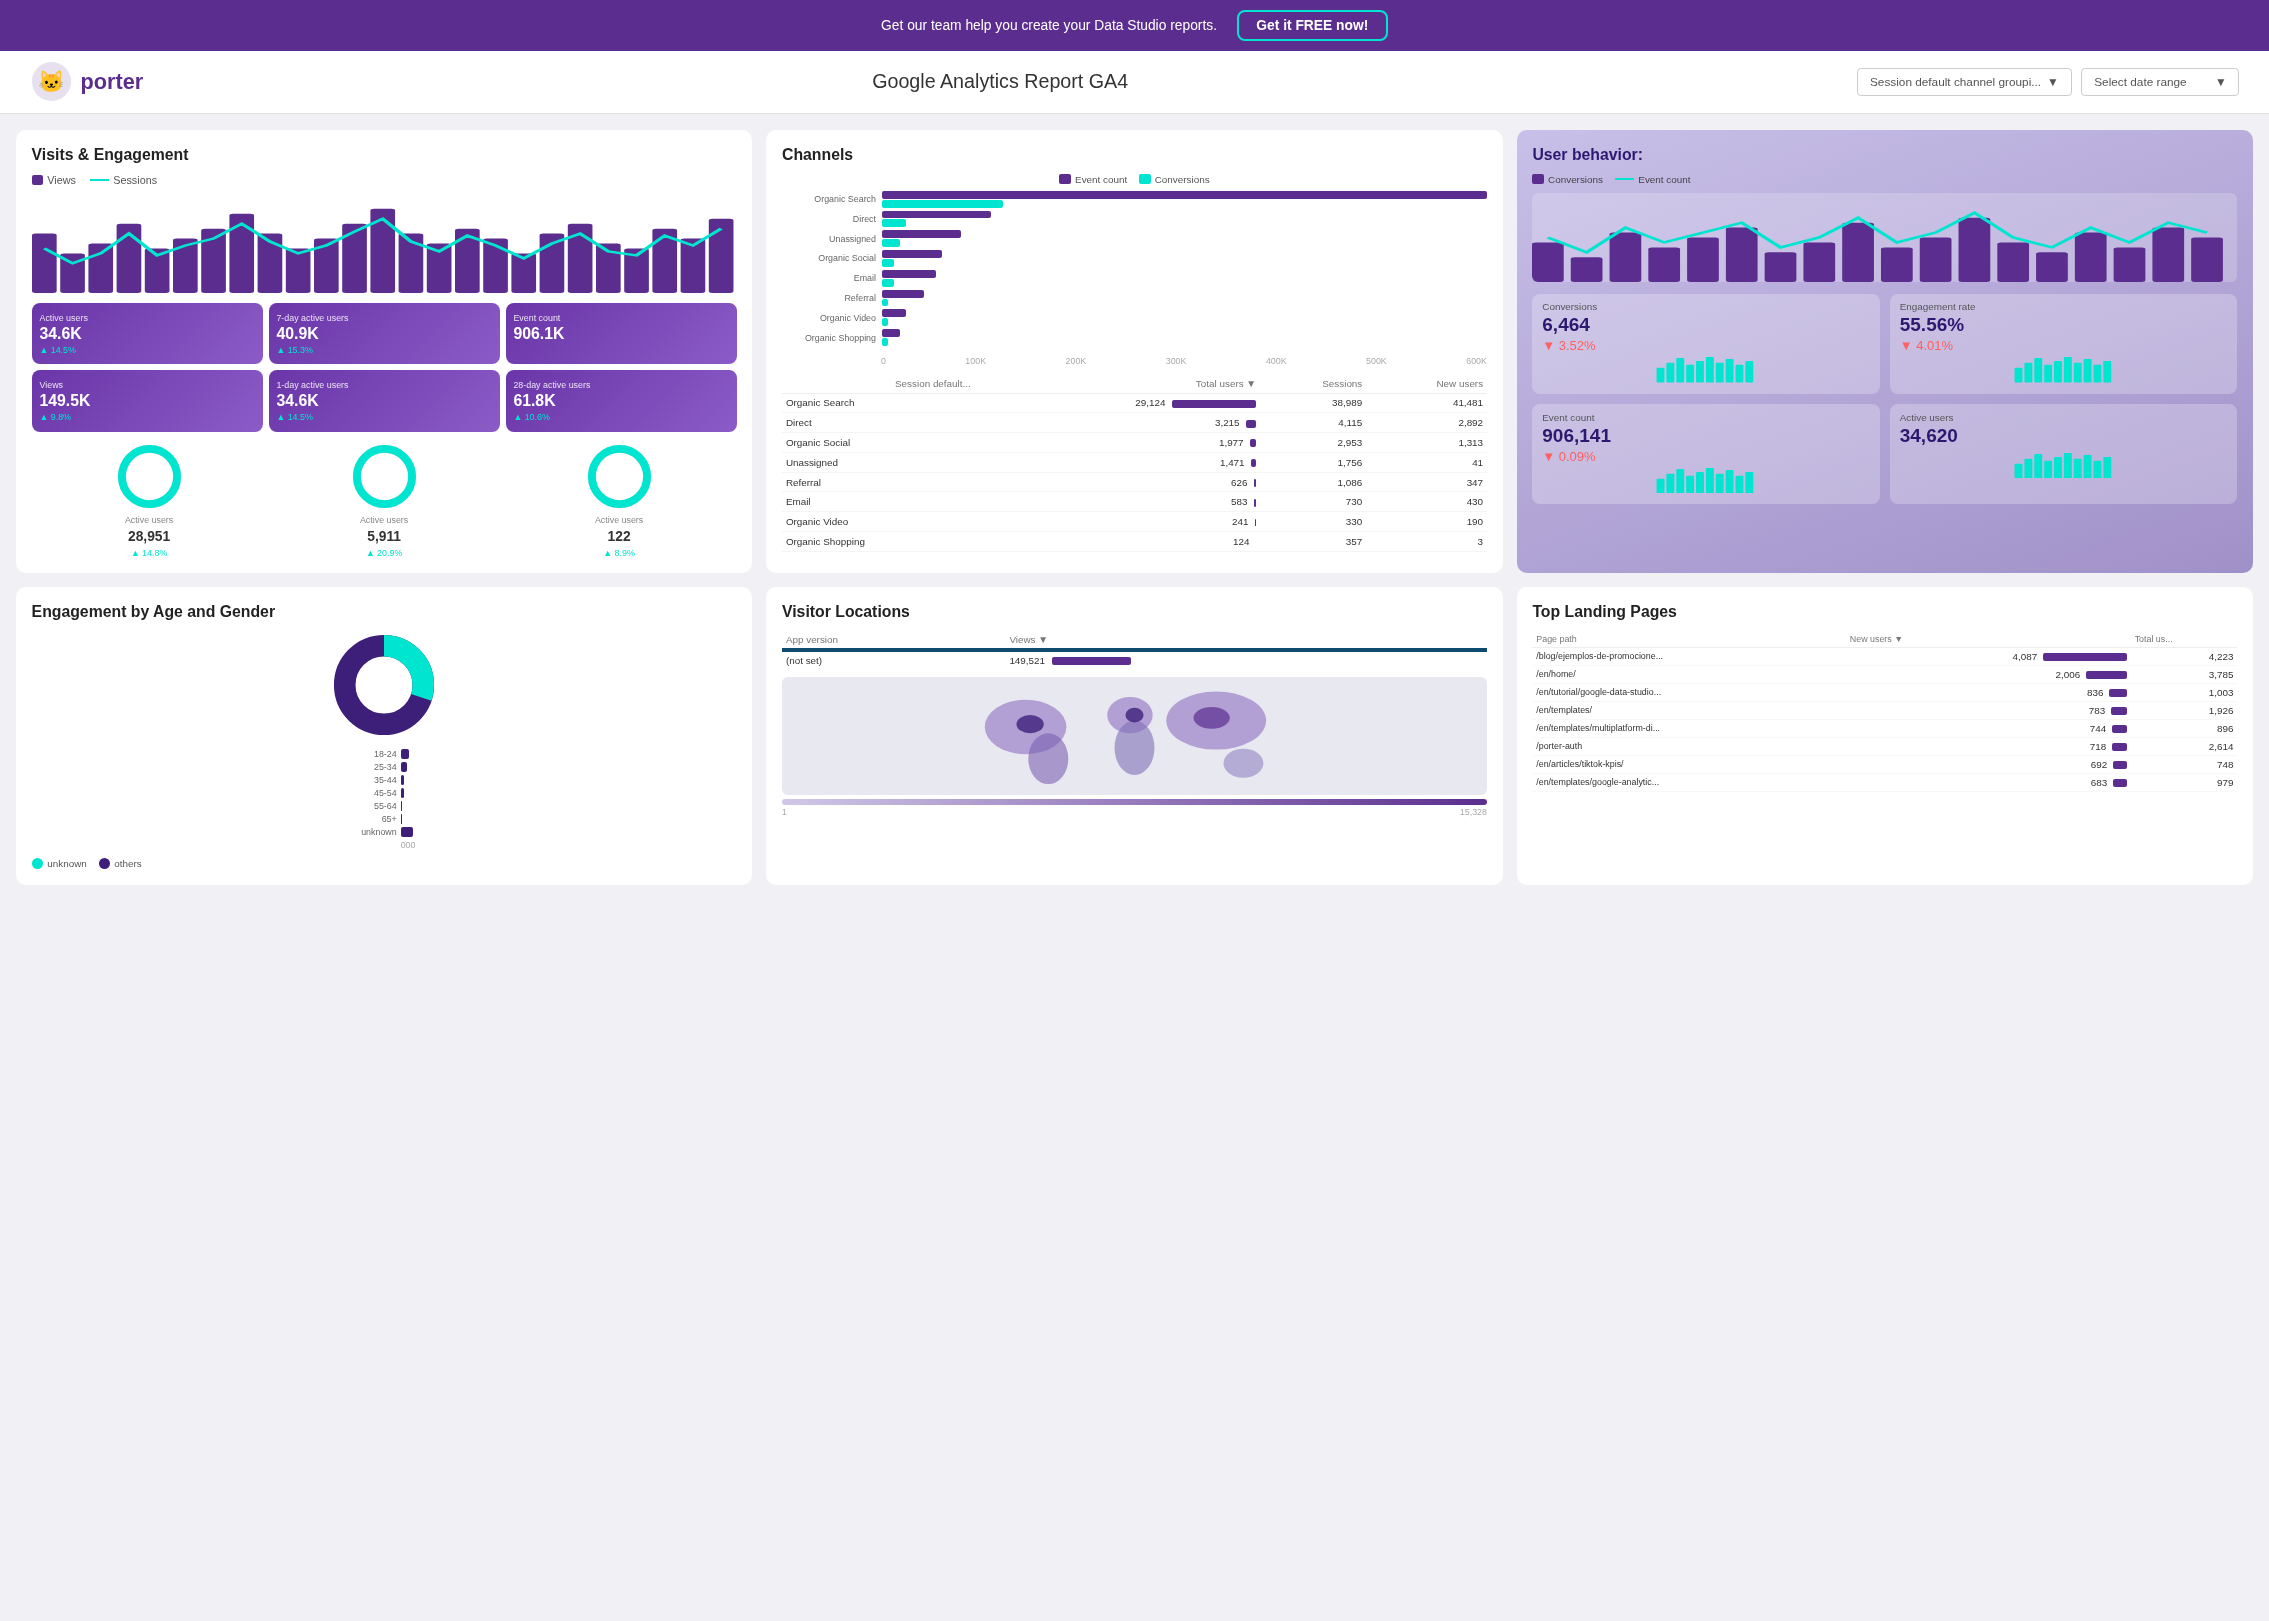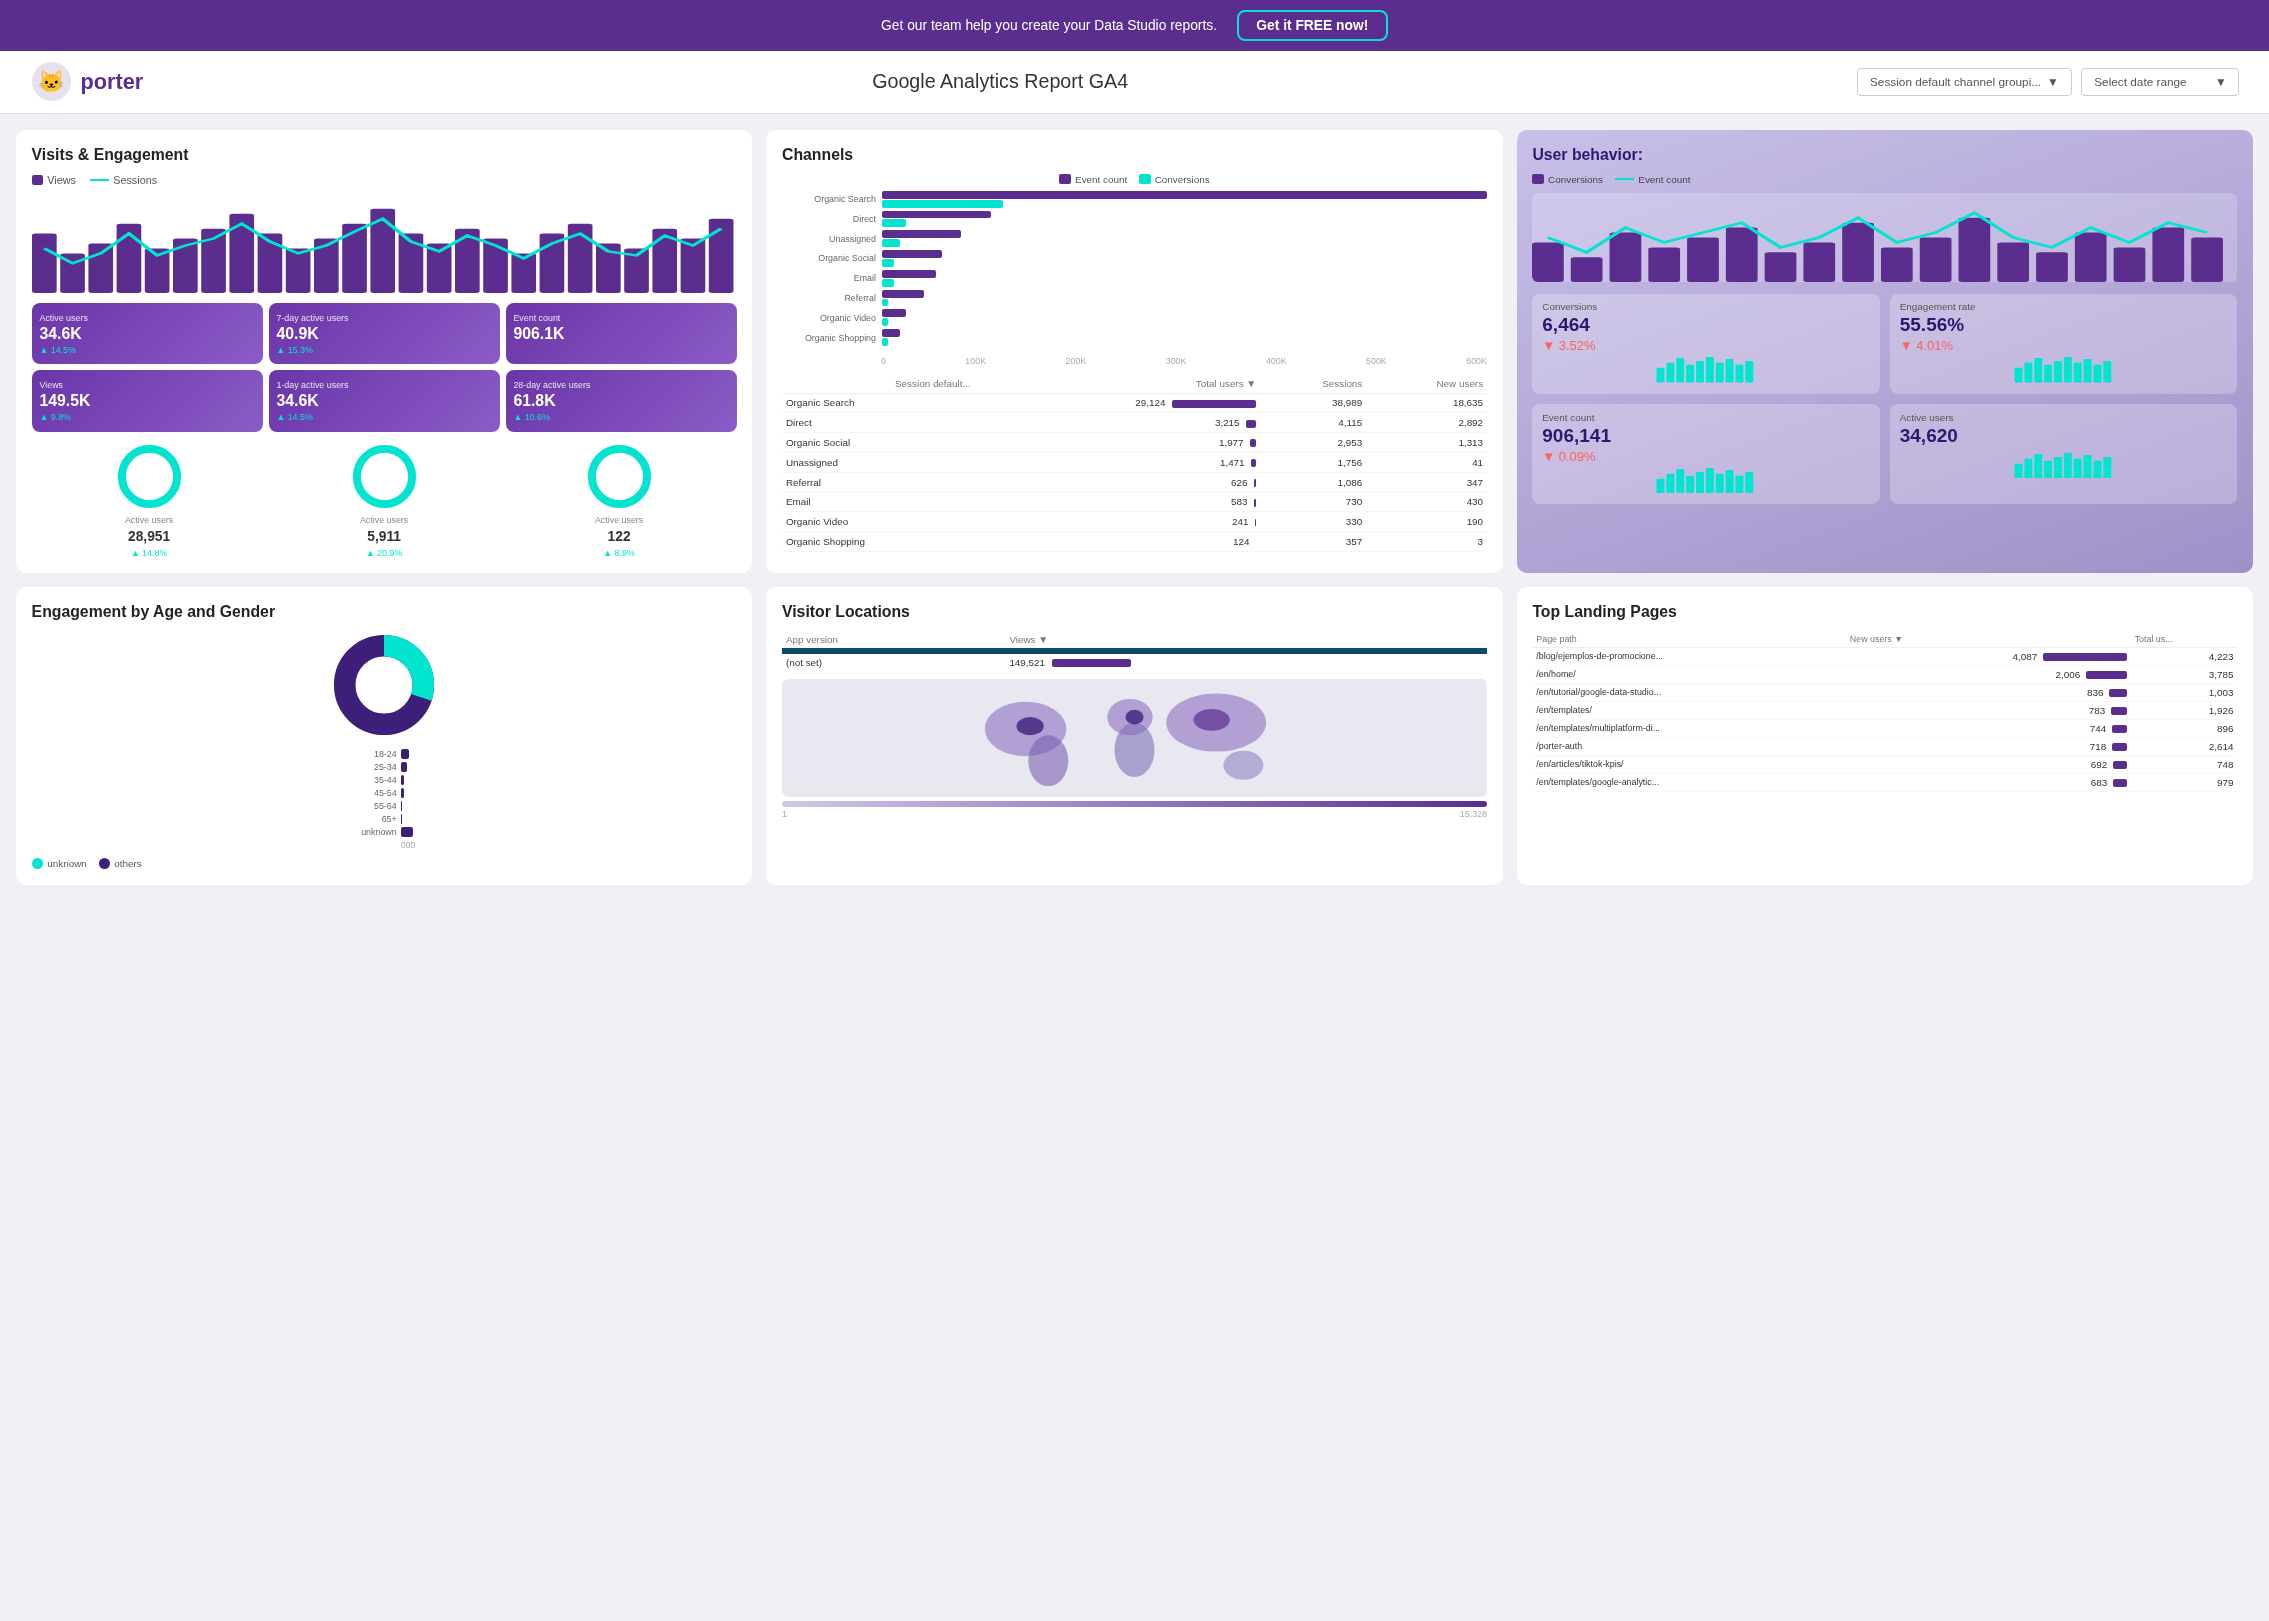--- a/index.html
+++ b/index.html
@@ -334,21 +334,21 @@
     .loc-table {
       width: 100%;
       border-collapse: collapse;
       font-size: 9.9px;
       margin-bottom: 7.9px;
     }
     .loc-table th {
       text-align: left;
       color: #777;
       padding: 3px 3.9px;
-      border-bottom: 6px solid #0c4a6e;
+      border-bottom: 4px solid #0c4a6e;
       font-weight: normal;
     }
     .loc-table td { padding: 3px 3.9px; color: #333; }
     .loc-bar-fill {
       display: inline-block;
       height: 7.9px;
       background: #5b2d8e;
       border-radius: 2px;
       vertical-align: middle;
       margin-left: 3.9px;
@@ -643,21 +643,21 @@
         </tr>
       </thead>
       <tbody id="channels-tbody">
           <tr>
     <td>Organic Search</td>
     <td>
       29,124
       <span class="inline-bar" style="width:84px;"></span>
     </td>
     <td>38,989</td>
-    <td>18,635</td>
+    <td>41,481</td>
   </tr>
           <tr>
     <td>Direct</td>
     <td>
       3,215
       <span class="inline-bar" style="width:9.9px;"></span>
     </td>
     <td>4,115</td>
     <td>2,892</td>
   </tr>

